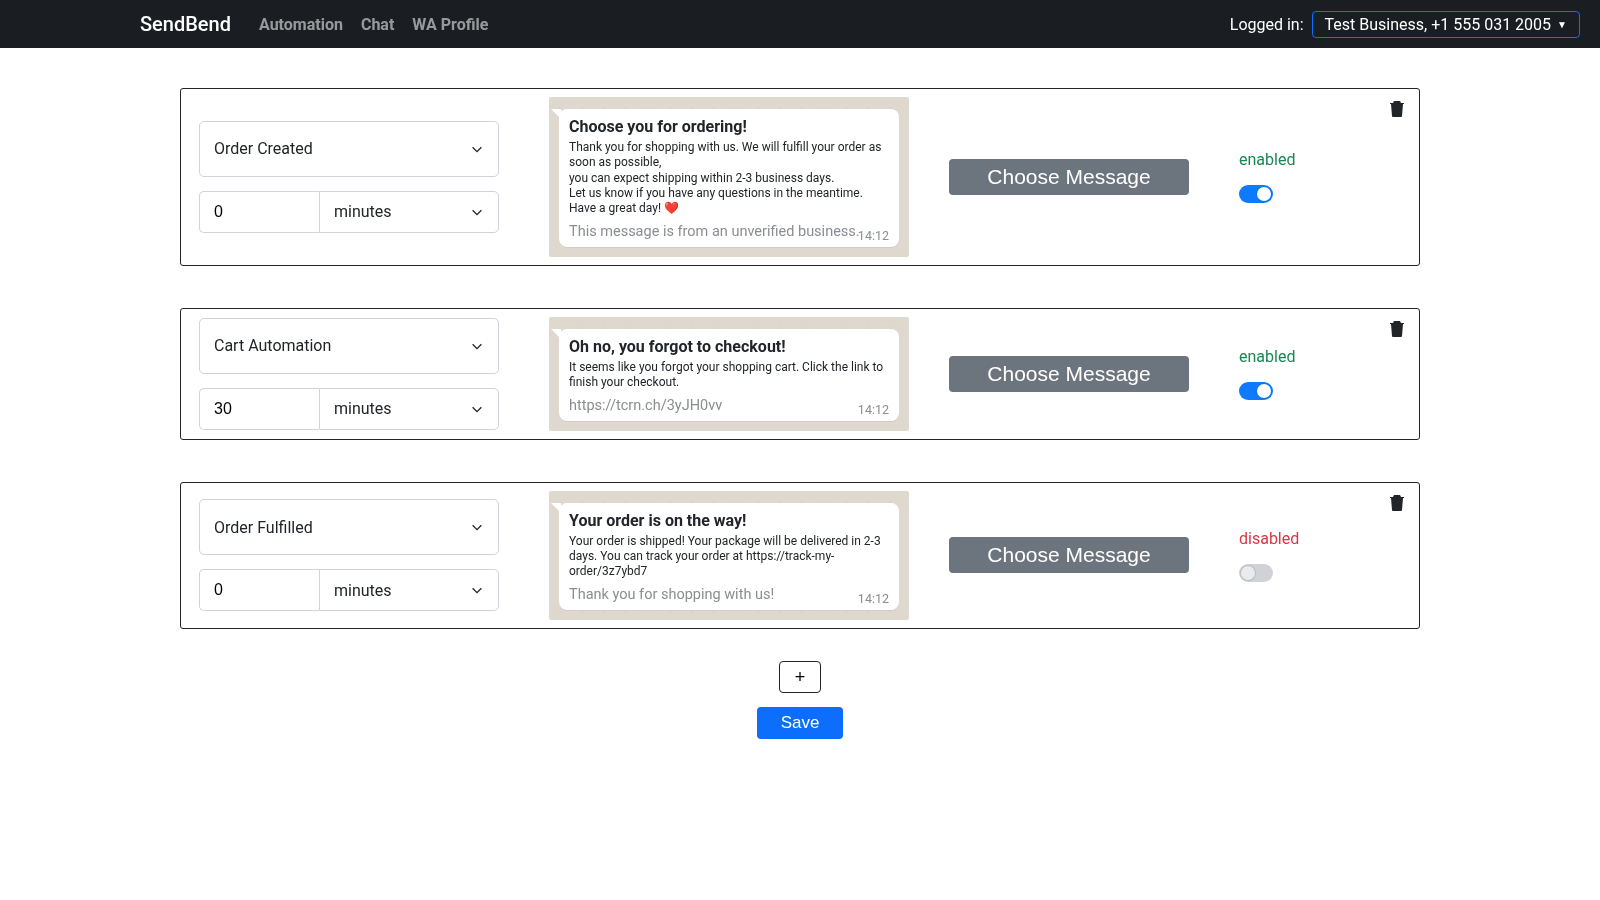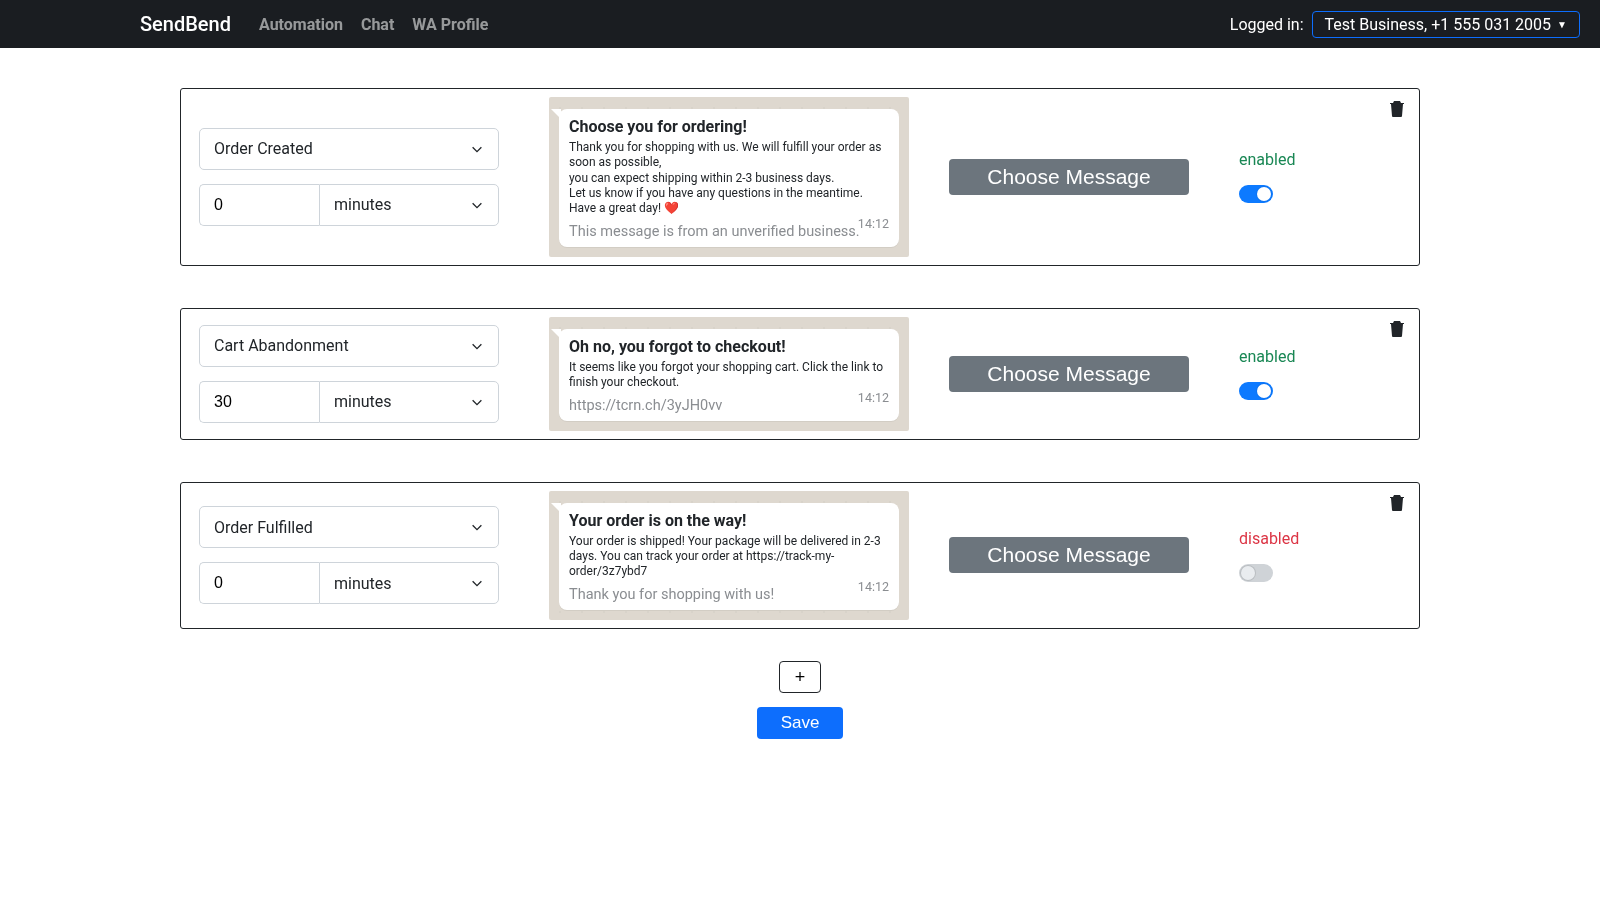--- a/index.html
+++ b/index.html
@@ -7,34 +7,34 @@
   .navbar { background: #1a1d21; color: #fff; height: 48px; display: flex; align-items: center; padding: 0 20px; }
   .navbar .brand { font-size: 20px; font-weight: 500; margin-left: 120px; margin-right: 28px; color:#fff;}
   .navbar .nav-link { color: rgba(255,255,255,0.55); margin-right: 18px; font-size: 16px; cursor: pointer; font-weight: bold; }
   .navbar .spacer { flex: 1; }
   .navbar .logged { color:#fff; font-size: 16px; margin-right: 8px;}
   .navbar .account-dropdown { border: 1px solid #0d6efd; border-radius: 4px; padding: 3px 12px; color: #fff; font-size: 16px; display: flex; align-items: center; cursor: pointer; }
   .navbar .account-dropdown .caret { margin-left: 6px; font-size: 10px;}
   .container { max-width: 1260px; margin: 0 auto; padding: 40px 10px 20px 10px; }
   .rule-card { border: 1px solid #212529; border-radius: 3px; margin-bottom: 42px; padding: 8px 18px 8px 18px; display: flex; align-items: center; position: relative; }
   .rule-left { width: 300px; flex: 0 0 300px; display: flex; flex-direction: column; gap: 14px; }
-  .select-wrap { border: 1px solid #ced4da; border-radius: 5px; height: 42px; display: flex; align-items: center; justify-content: space-between; padding: 0 14px; cursor: pointer; background:#fff; }
+  .select-wrap { border: 1px solid #ced4da; border-radius: 5px; height: 56px; display: flex; align-items: center; justify-content: space-between; padding: 0 14px; cursor: pointer; background:#fff; }
   .select-wrap .chev { color:#212529; }
   .delay-row { display:flex; }
   .delay-row .num-input { width: 40%; border: 1px solid #ced4da; border-right:none; border-radius: 5px 0 0 5px; height: 42px; padding: 0 14px; font-size: 16px; outline: none; }
   .delay-row .unit-select { width: 60%; border: 1px solid #ced4da; border-radius: 0 5px 5px 0; height: 42px; display: flex; align-items: center; justify-content: space-between; padding: 0 14px; cursor: pointer; background:#fff;text-align:center;}
   .rule-preview { flex: 0 0 360px; width: 360px; margin-left: 50px; }
   .phone-bg { background: #ded8cf; border-radius: 2px; padding: 12px 10px 10px 10px; position: relative; }
   .phone-bg::before { content:""; position:absolute; inset:0; background-image: radial-gradient(circle, rgba(0,0,0,0.03) 1px, transparent 1px); background-size: 22px 22px; opacity:0.8; pointer-events:none;}
   .bubble { background: #fff; border-radius: 8px; padding: 8px 10px 6px 10px; position: relative; box-shadow: 0 1px 0 rgba(0,0,0,0.05);}
   .bubble::before { content:""; position:absolute; top:0; left:-8px; width:0; height:0; border-top: 0 solid transparent; border-right: 10px solid #fff; border-bottom: 10px solid transparent;}
   .bubble .title { font-weight:700; font-size: 16px; margin-bottom: 4px; }
   .bubble .body { font-size: 12px; line-height: 1.28; }
   .bubble .footer { color:#8a8d91; font-size: 14.5px; margin-top: 6px; line-height:1.25;}
-  .bubble .time { position:absolute; right: 10px; bottom: 16px; color:#8a8d91; font-size: 12.5px;}
+  .bubble .time { position:absolute; right: 10px; bottom: 4px; color:#8a8d91; font-size: 12.5px;}
   .rule-choose { flex: 0 0 240px; width:240px; margin-left: 40px; display:flex; align-items:center;}
   .choose-btn { background: #6c757d; color:#fff; border:none; border-radius: 4px; height: 36px; width: 100%; font-size: 21px; cursor: pointer;}
   .rule-toggle { flex: 0 0 120px; width:120px; margin-left: 50px; display:flex; flex-direction:column; align-items: flex-start; gap: 16px;}
   .status-enabled { color: #198754; font-size: 16px;}
   .status-disabled { color: #dc3545; font-size: 16px;}
   .toggle { width: 34px; height: 18px; border-radius: 10px; position: relative; cursor:pointer;}
   .toggle.on { background:#0d7aff; }
   .toggle.off { background:#cfd3d7; }
   .toggle .knob { width:14px; height:14px; background:#fff; border-radius:50%; position:absolute; top:2px; transition: none;}
   .toggle.on .knob { right:2px; box-shadow: 0 0 0 1px rgba(0,0,0,0.05);}
@@ -111,21 +111,21 @@
     </div>
   </div>
       <div class="rule-card">
     <div class="delete-btn">
           <svg width="16" height="18" viewBox="0 0 16 18">
             <path fill="currentColor" d="M2 5h12l-1 12a1 1 0 0 1-1 1H4a1 1 0 0 1-1-1L2 5zm3-3h6l1 2H4l1-2zM1 4h14v1H1z"></path>
           </svg>
         </div>
     <div class="rule-left">
       <div class="select-wrap">
-        <span>Cart Abandonment</span>
+        <span>Cart Automation</span>
         <span>
               <svg class="chev" width="14" height="14" viewBox="0 0 16 16">
                 <path fill="none" stroke="currentColor" stroke-width="1.5" d="M3 6l5 5 5-5"></path>
               </svg>
             </span>
       </div>
       <div class="delay-row">
         <input class="num-input" value="30" style="">
         <div class="unit-select">
           <span>minutes</span>

